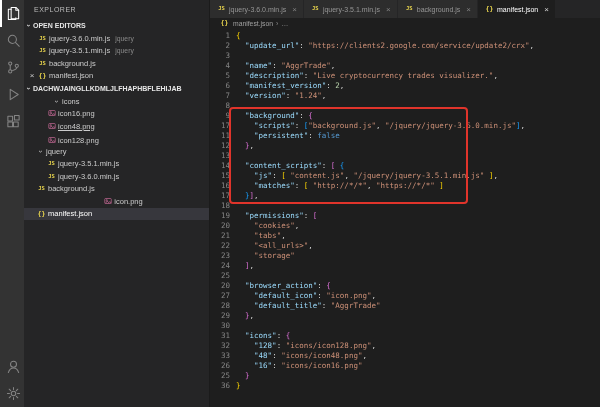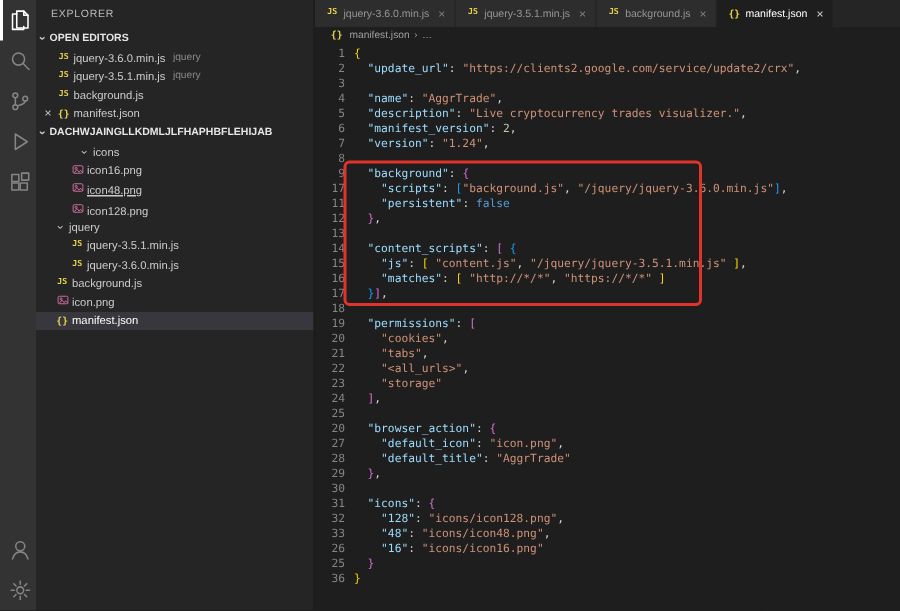--- a/index.html
+++ b/index.html
@@ -187,21 +187,21 @@
           <span class="lbl">jquery-3.5.1.min.js</span>
         </div>
         <div class="row tree-row" style="padding-left: 22px;">
           <span class="fi fi-js">JS</span>
           <span class="lbl">jquery-3.6.0.min.js</span>
         </div>
         <div class="row tree-row" style="padding-left: 12px;">
           <span class="fi fi-js">JS</span>
           <span class="lbl">background.js</span>
         </div>
-        <div class="row tree-row" style="padding-left: 12px;">
+        <div class="row tree-row" style="padding-left: 12px; justify-content: center;">
           <span class="fi fi-img"><svg viewBox="0 0 16 16">
               <rect x="1.5" y="3" width="13" height="10" rx="1.5"></rect>
               <circle cx="5.5" cy="6.5" r="1.3"></circle>
               <path d="M3 12.5l3.5-4.5 3 3.5 2-2.5 3 3.5"></path>
             </svg></span>
           <span class="lbl">icon.png</span>
         </div>
         <div class="row tree-row selected" style="padding-left: 12px;">
           <span class="fi fi-json">{}</span>
           <span class="lbl">manifest.json</span>

